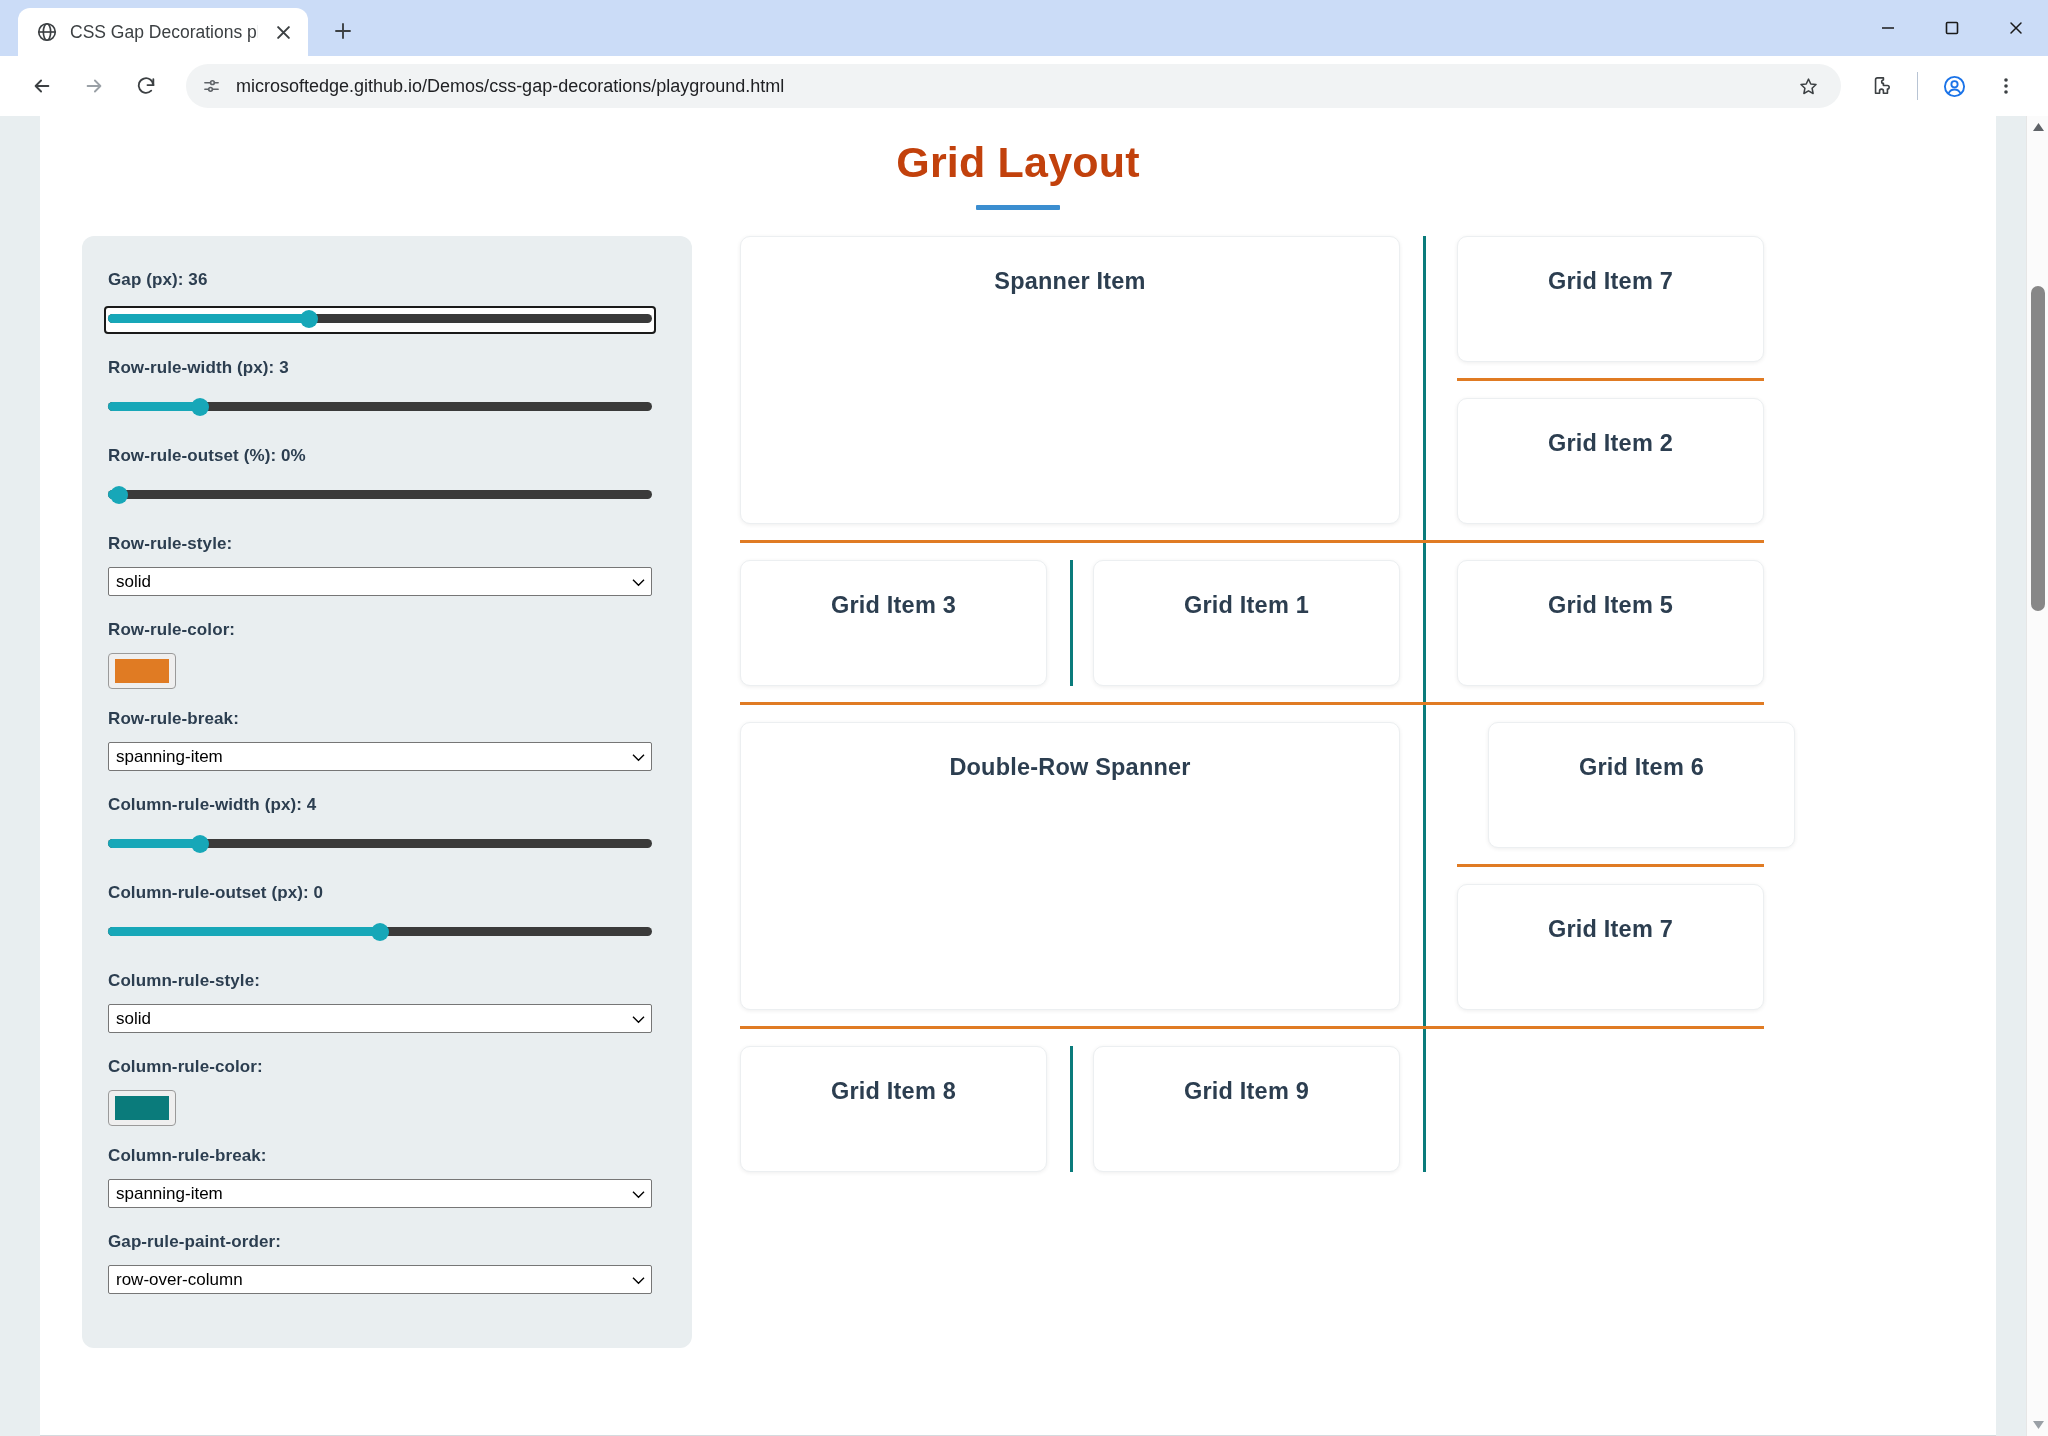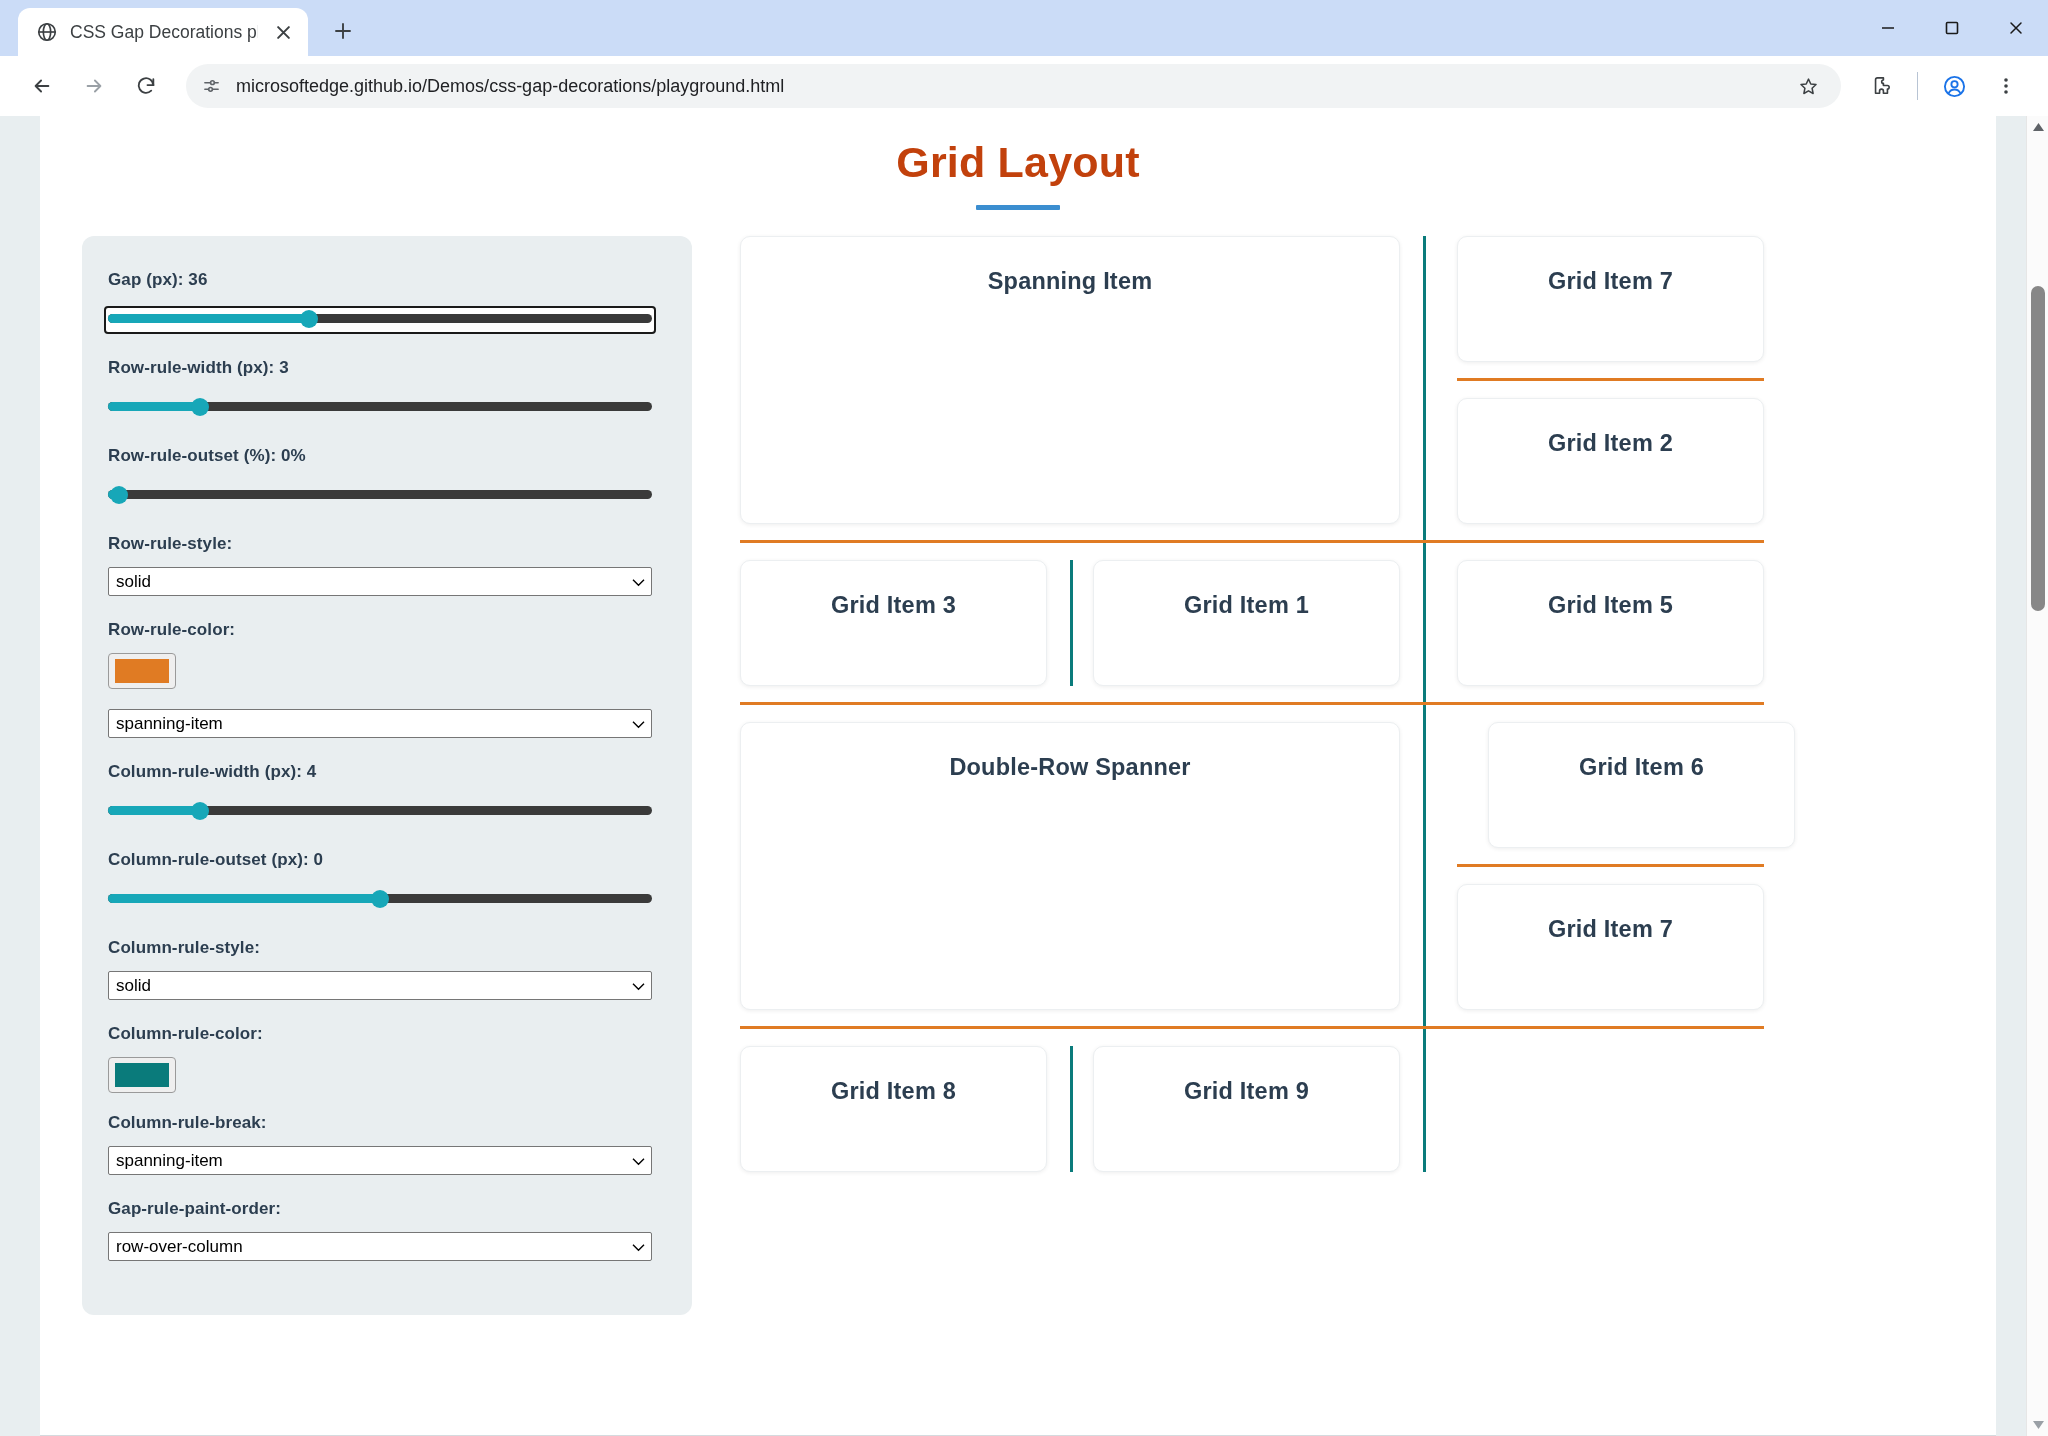--- a/index.html
+++ b/index.html
@@ -303,20 +303,21 @@
                     </svg></span>
                 </div>
               </div>
               <div class="ctrl-group">
                 <div class="ctrl-label">Row-rule-color:</div>
                 <div class="swatch-wrap">
                   <div class="swatch" style="background: rgb(224, 123, 35);"></div>
                 </div>
               </div>
               <div class="ctrl-group">
+                <div class="ctrl-label">Row-rule-break:</div>
                 <div class="select">
                   <span class="select-value">spanning-item</span>
                   <span><svg width="13" height="9" viewBox="0 0 13 9" fill="none" stroke="#000" stroke-width="1.4">
                       <path d="M1 1.8L6.5 7.2 12 1.8"></path>
                     </svg></span>
                 </div>
               </div>
               <div class="ctrl-group">
                 <div class="ctrl-label">Column-rule-width (px): 4</div>
                 <div class="slider">
@@ -371,21 +372,21 @@
           <div class="griddemo" id="griddemo">
               <div class="rule-col" style="left: 683px; top: 0px; height: 936px; background: rgb(10, 123, 123);"></div>
               <div class="rule-col" style="left: 330px; top: 324px; height: 126px; background: rgb(10, 123, 123);"></div>
               <div class="rule-col" style="left: 330px; top: 810px; height: 126px; background: rgb(10, 123, 123);"></div>
               <div class="rule-row" style="left: 717px; top: 142px; width: 307px; background: rgb(224, 123, 35);"></div>
               <div class="rule-row" style="left: 0px; top: 304px; width: 1024px; background: rgb(224, 123, 35);"></div>
               <div class="rule-row" style="left: 0px; top: 466px; width: 1024px; background: rgb(224, 123, 35);"></div>
               <div class="rule-row" style="left: 717px; top: 628px; width: 307px; background: rgb(224, 123, 35);"></div>
               <div class="rule-row" style="left: 0px; top: 790px; width: 1024px; background: rgb(224, 123, 35);"></div>
               <div class="gcell" style="left: 0px; top: 0px; width: 660px; height: 288px;">
-                <span>Spanning Item</span>
+                <span>Spanner Item</span>
               </div>
               <div class="gcell" style="left: 717px; top: 0px; width: 307px; height: 126px;">
                 <span>Grid Item 7</span>
               </div>
               <div class="gcell" style="left: 717px; top: 162px; width: 307px; height: 126px;">
                 <span>Grid Item 2</span>
               </div>
               <div class="gcell" style="left: 0px; top: 324px; width: 307px; height: 126px;">
                 <span>Grid Item 3</span>
               </div>

